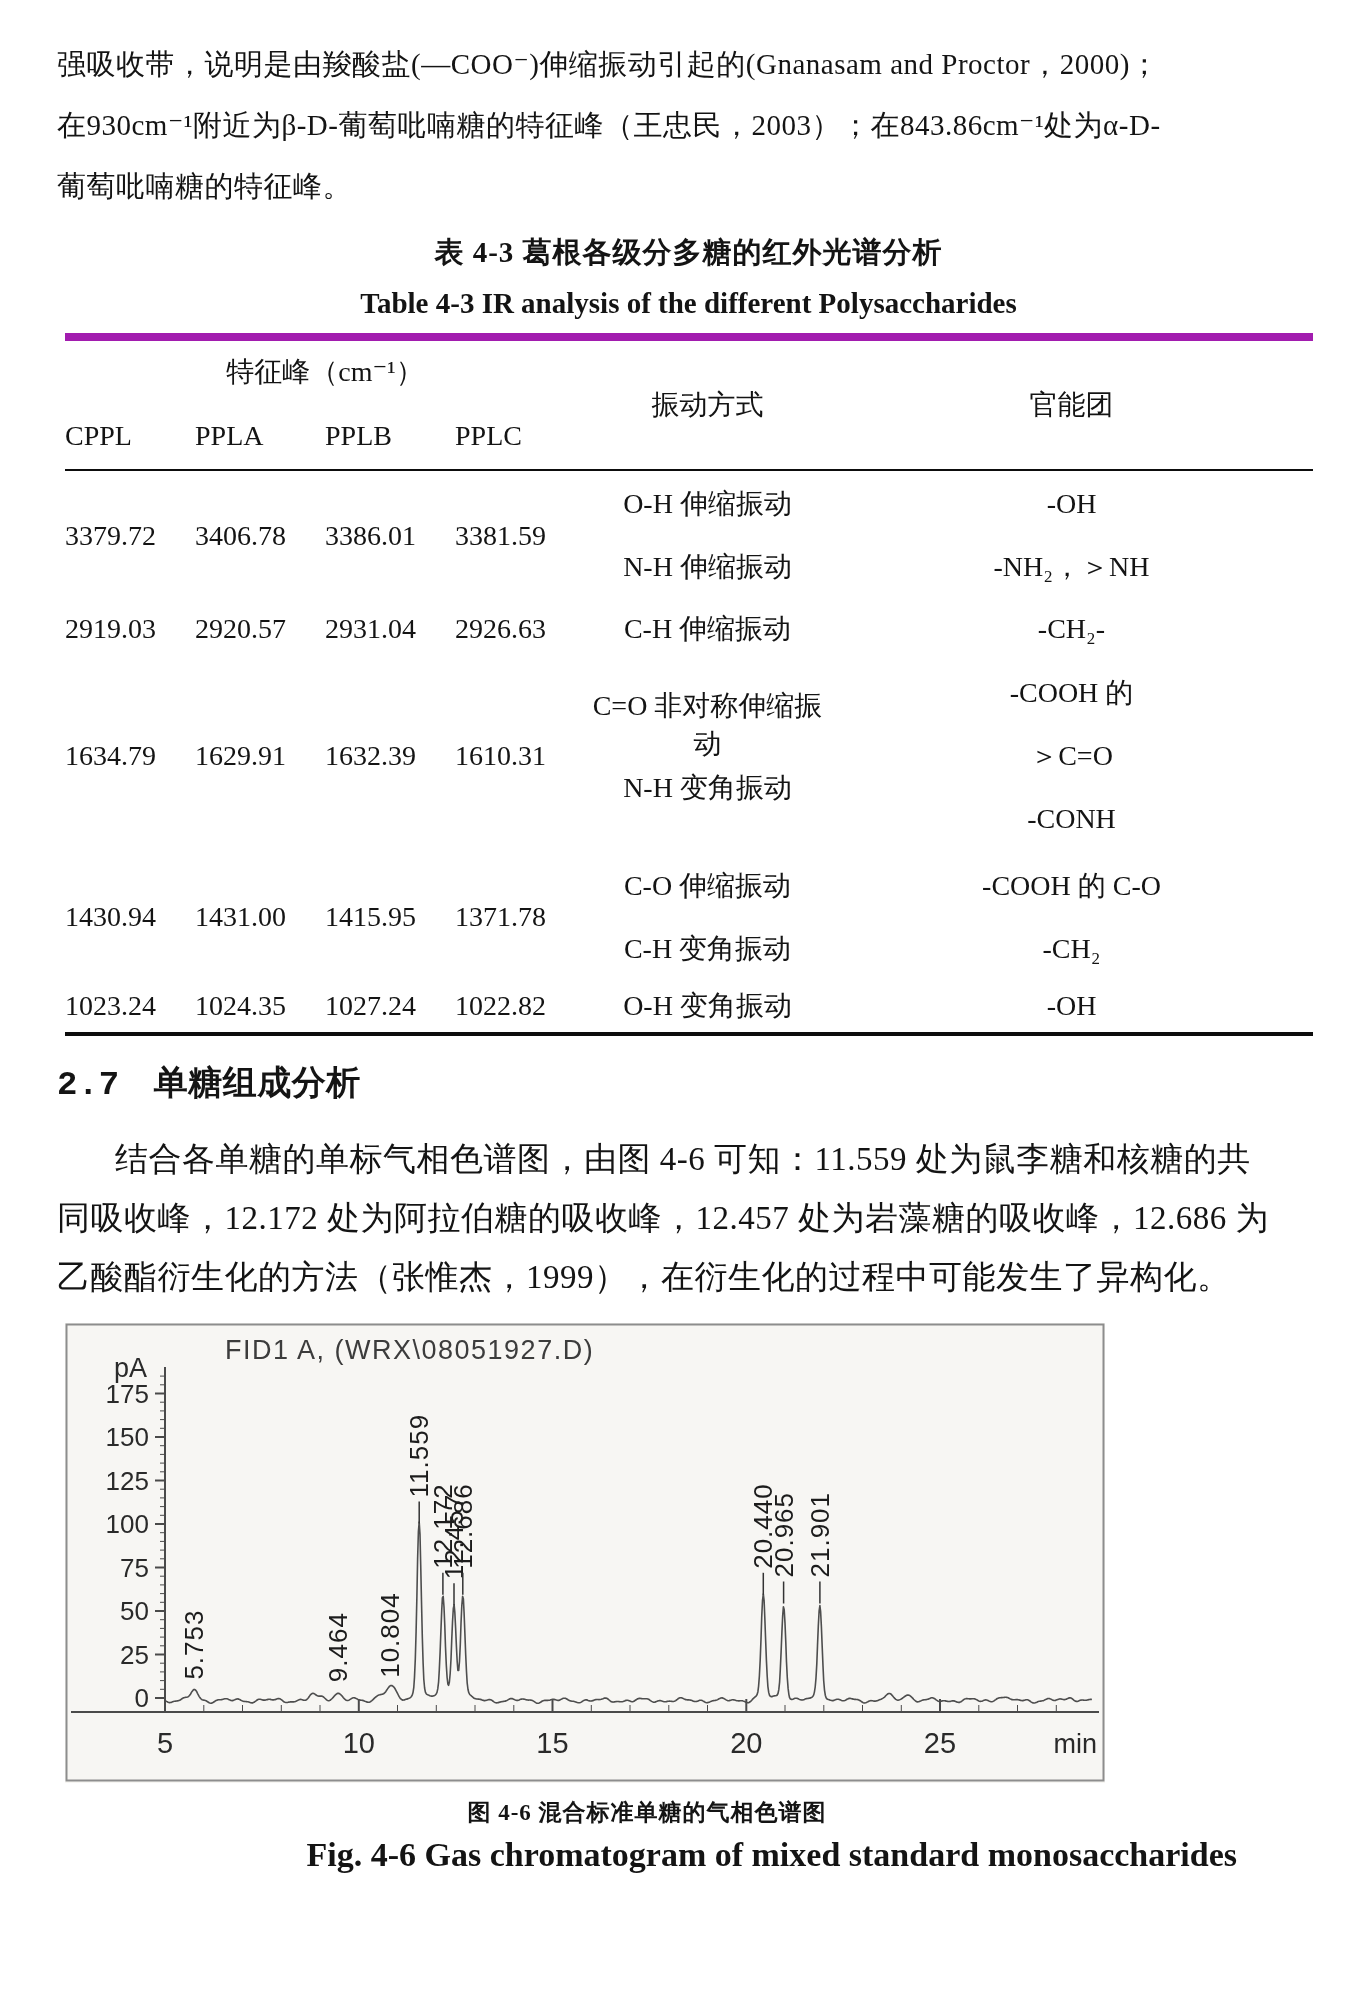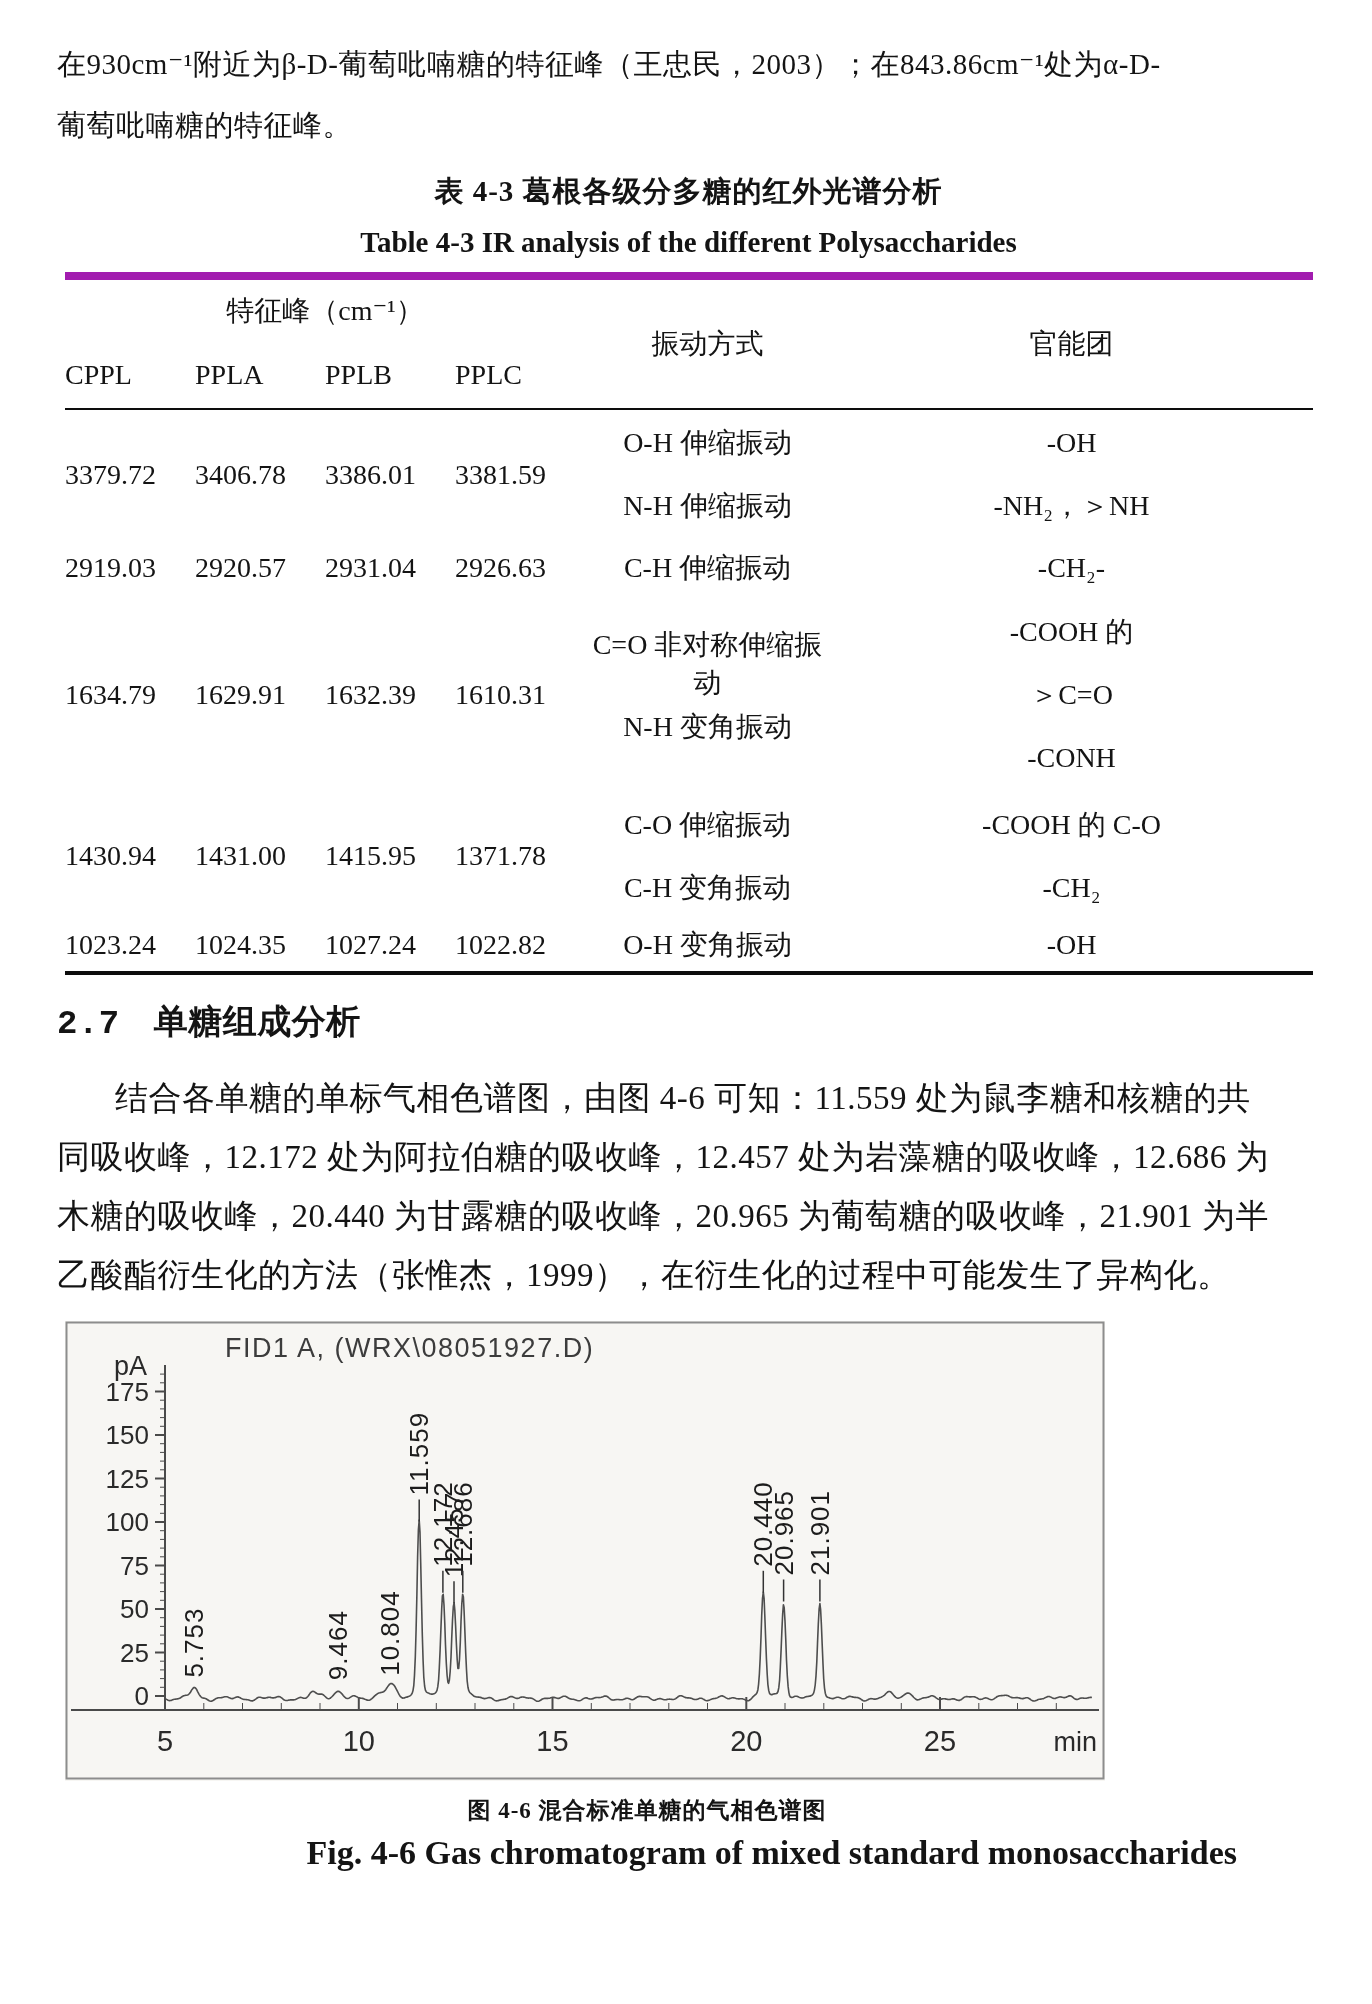--- a/index.html
+++ b/index.html
@@ -52,20 +52,21 @@
   svg text{font-family:"Liberation Sans","DejaVu Sans",sans-serif;}
   .cap-zh{margin-top:14px;text-align:center;font-weight:bold;font-size:23px;letter-spacing:1px;width:1180px;}
   .cap-en{margin-top:8px;text-align:right;font-weight:bold;font-size:34px;width:1180px;}
 </style>
 </head>
 <body>
 
 <div class="page">
 
   <div class="para">
+    <div class="tline">强吸收带，说明是由羧酸盐(—COO⁻)伸缩振动引起的(Gnanasam and Proctor，2000)；</div>
     <div class="tline">在930cm⁻¹附近为β-D-葡萄吡喃糖的特征峰（王忠民，2003）；在843.86cm⁻¹处为α-D-</div>
     <div class="tline">葡萄吡喃糖的特征峰。</div>
   </div>
 
   <div class="tbl-title-zh">表 4-3  葛根各级分多糖的红外光谱分析</div>
   <div class="tbl-title-en">Table 4-3 IR analysis of the different Polysaccharides</div>
 
   <table class="ir">
     <colgroup>
       <col class="cnum">
@@ -163,21 +164,20 @@
     </tbody>
   </table>
 
   <div class="sec-head">
     <span class="num">2.7</span><span>单糖组成分析</span>
   </div>
 
   <div class="para2">
     <div class="tline indent">结合各单糖的单标气相色谱图，由图 4-6 可知：11.559 处为鼠李糖和核糖的共</div>
     <div class="tline">同吸收峰，12.172 处为阿拉伯糖的吸收峰，12.457 处为岩藻糖的吸收峰，12.686 为</div>
-    <div class="tline">木糖的吸收峰，20.440 为甘露糖的吸收峰，20.965 为葡萄糖的吸收峰，21.901 为半</div>
     <div class="tline">乙酸酯衍生化的方法（张惟杰，1999），在衍生化的过程中可能发生了异构化。</div>
   </div>
 
   <figure>
     <div class="chrom-wrap">
       <svg id="chrom-svg" width="1040" height="460" viewBox="0 0 1040 460" xmlns="http://www.w3.org/2000/svg">
           <rect x="0" y="0" width="1040" height="460" fill="#f7f6f3"></rect>
           <rect x="1.5" y="1.5" width="1037" height="456" fill="none" stroke="#8d8d8d" stroke-width="2"></rect>
           <text x="160" y="36" font-size="27" fill="#3c3c3c" letter-spacing="1.5">FID1 A,  (WRX\08051927.D)</text>
           <g>

